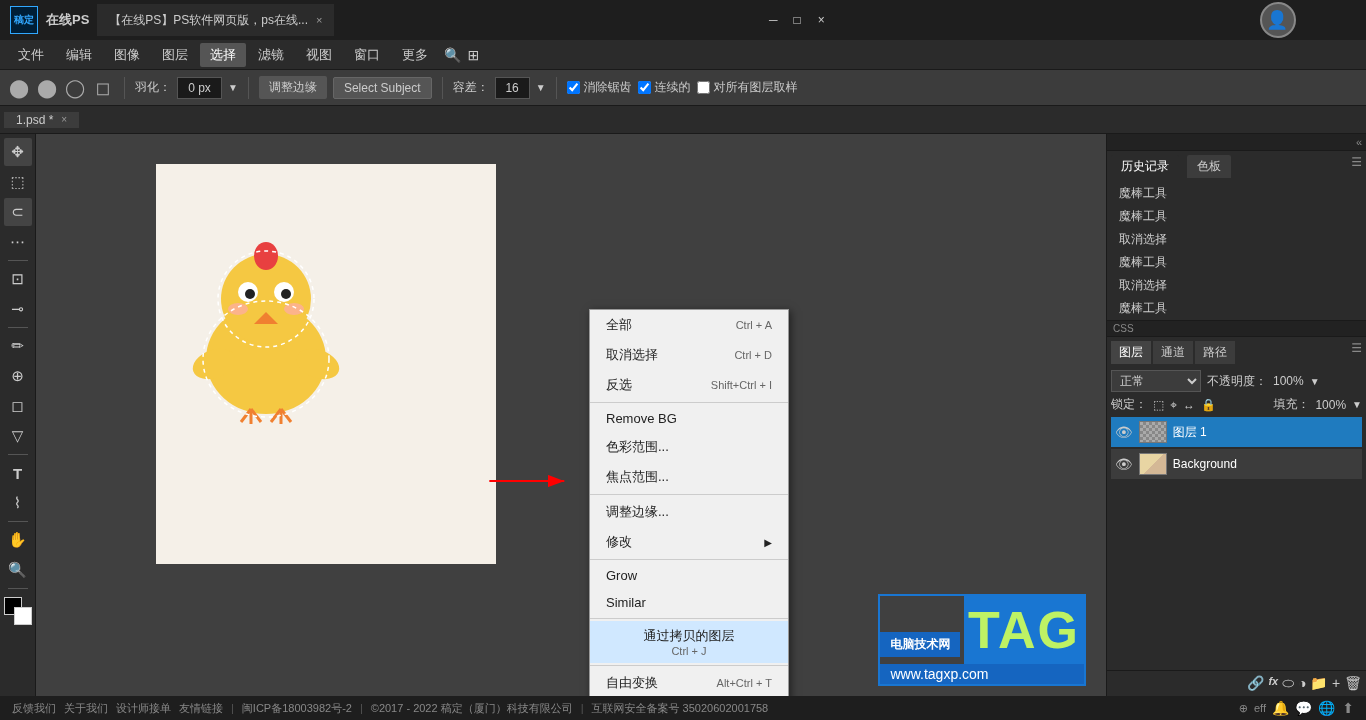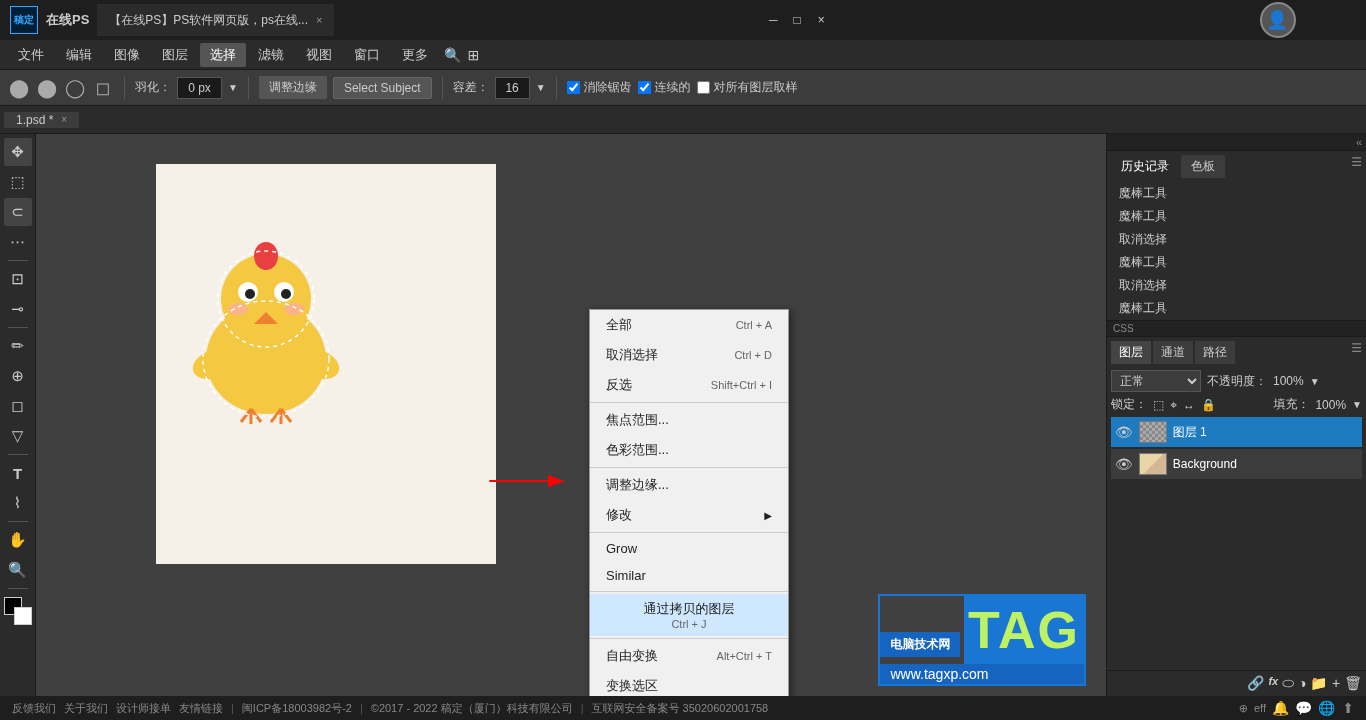--- a/index.html
+++ b/index.html
@@ -224,21 +224,21 @@
       border-left: 1px solid #1a1a1a;
       display: flex;
       flex-direction: column;
     }
     #right-top {
       height: 170px;
       border-bottom: 1px solid #1a1a1a;
       padding: 4px;
     }
     .right-top-tabs {
-      display: flex; gap: 2px; margin-bottom: 4px;
+      display: flex; gap: 8px; margin-bottom: 4px;
     }
     .right-tab {
       padding: 3px 10px; font-size: 12px; cursor: pointer;
       background: #3c3c3c; color: #ccc; border-radius: 2px 2px 0 0;
     }
     .right-tab.active { background: #2b2b2b; color: #fff; }
     .history-item {
       padding: 3px 8px; font-size: 12px; color: #ccc; cursor: pointer;
     }
     #right-layers {
@@ -524,24 +524,27 @@
       <div class="ctx-item">
         <span>取消选择</span>
         <span class="ctx-shortcut">Ctrl + D</span>
       </div>
       <div class="ctx-item">
         <span>反选</span>
         <span class="ctx-shortcut">Shift+Ctrl + I</span>
       </div>
       <div class="ctx-divider"></div>
       <div class="ctx-item">
+        <span>Remove BG</span>
+      </div>
+      <div class="ctx-item">
+        <span>色彩范围...</span>
+      </div>
+      <div class="ctx-item">
         <span>焦点范围...</span>
-      </div>
-      <div class="ctx-item">
-        <span>色彩范围...</span>
       </div>
       <div class="ctx-divider"></div>
       <div class="ctx-item">
         <span>调整边缘...</span>
       </div>
       <div class="ctx-item">
         <span>修改</span>
         <span class="ctx-arrow">▶</span>
       </div>
       <div class="ctx-divider"></div>

